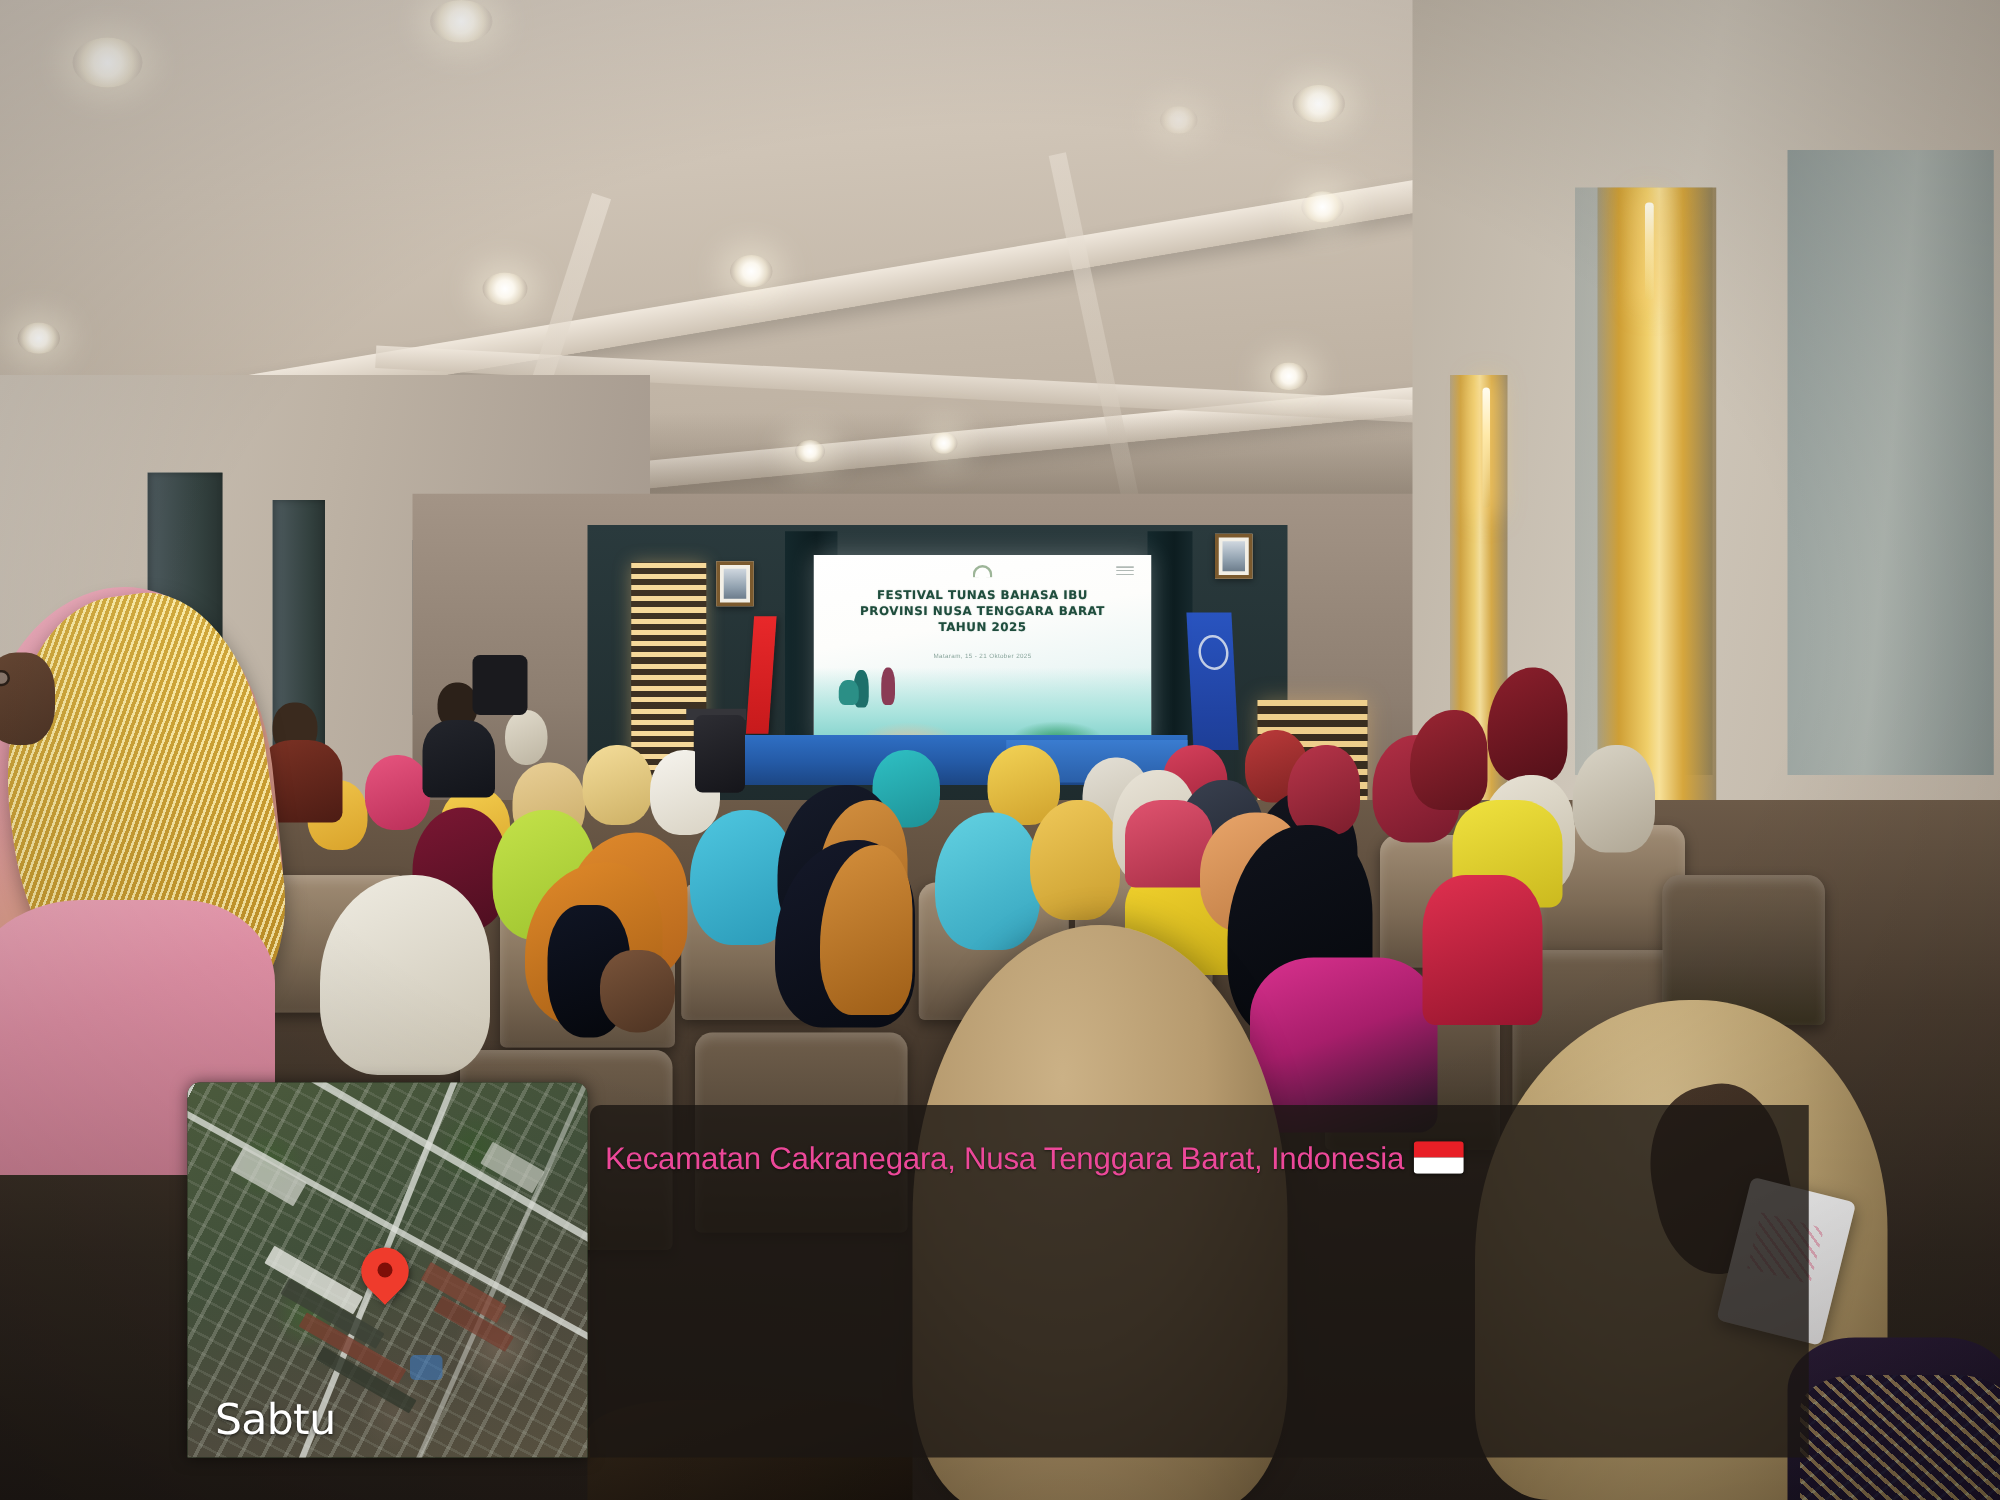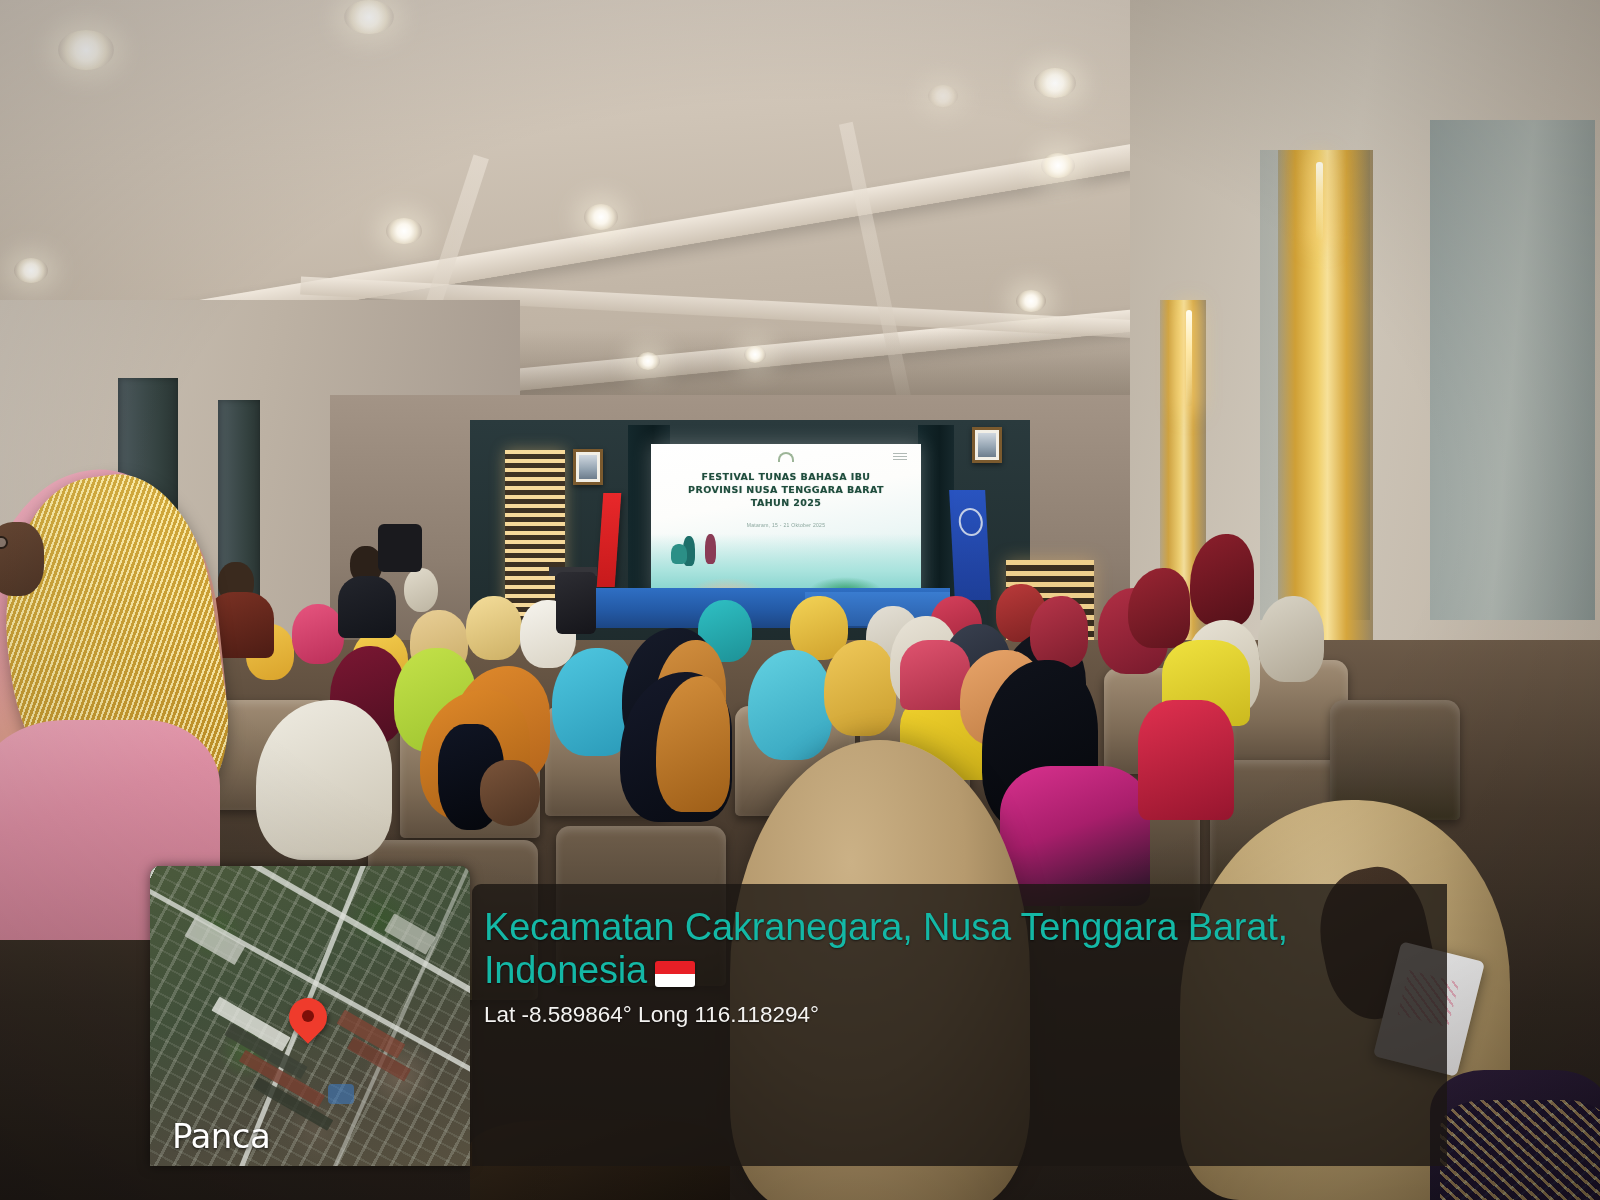--- a/index.html
+++ b/index.html
@@ -178,21 +178,21 @@
   .gps-badge-icon .br.tl{left:4px;top:4px;border-right:none;border-bottom:none;border-radius:3px 0 0 0;}
   .gps-badge-icon .br.tr{right:4px;top:4px;border-left:none;border-bottom:none;border-radius:0 3px 0 0;}
   .gps-badge-icon .br.bl{left:4px;bottom:4px;border-right:none;border-top:none;border-radius:0 0 0 3px;}
   .gps-badge-icon .br.br2{right:4px;bottom:4px;border-left:none;border-top:none;border-radius:0 0 3px 0;}
   .gps-badge-text { color:#fff; font-size:17.5px; font-weight:bold; letter-spacing:.1px;
     font-family:"Liberation Sans", sans-serif; white-space:nowrap; }
 
   .info-panel { position:absolute; left:472px; top:884px; width:975px; height:282px;
     background:rgba(28,23,19,.80); border-radius:9px 0 0 0;
     padding:22px 22px 10px 12px; }
-  .info-title { color:#14b8a6; font-size:38px; line-height:43px; font-weight:400;
+  .info-title { color:#ec4899; font-size:25px; line-height:43px; font-weight:400;
     letter-spacing:-.2px; font-family:"Liberation Sans", sans-serif;
     text-shadow:0 1px 2px rgba(0,0,0,.55); }
   .flag-emoji { display:inline-block; width:40px; height:26px; vertical-align:-4px;
     margin-left:8px; border-radius:3px; overflow:hidden; position:relative;
     box-shadow:0 1px 3px rgba(0,0,0,.5); }
   .flag-emoji .r{position:absolute;left:0;top:0;width:100%;height:50%;background:#e81f26;}
   .flag-emoji .w{position:absolute;left:0;bottom:0;width:100%;height:50%;background:#ffffff;}
   .info-lines { margin-top:8px; color:#f4f3f1; font-size:22.5px; line-height:29.5px;
     font-family:"Liberation Sans", sans-serif; text-shadow:0 1px 2px rgba(0,0,0,.5); }
 
@@ -408,25 +408,24 @@
       <div class="map-bldg" style="left:186px;top:160px;width:70px;height:16px;background:rgba(130,68,52,.75);transform:rotate(30deg);"></div>
       <div class="map-bldg" style="left:196px;top:186px;width:66px;height:14px;background:rgba(118,60,46,.72);transform:rotate(30deg);"></div>
       <div class="map-bldg" style="left:36px;top:64px;width:58px;height:22px;background:rgba(205,208,200,.75);transform:rotate(30deg);"></div>
       <div class="map-bldg" style="left:236px;top:58px;width:48px;height:20px;background:rgba(196,199,190,.7);transform:rotate(30deg);"></div>
       <div class="map-bldg" style="left:178px;top:218px;width:26px;height:20px;background:rgba(60,120,190,.6);border-radius:4px;"></div>
     </div>
     <div class="map-pin">
       <span class="p"></span>
         <span class="h"></span>
     </div>
-    <div class="map-google">Panca</div>
+    <div class="map-google">Sabtu</div>
   </div>
 
   <div class="info-panel">
     <div class="info-title">
       <span>Kecamatan Cakranegara, Nusa Tenggara Barat, Indonesia</span><span class="flag-emoji"><span class="r"></span><span class="w"></span></span>
     </div>
     <div class="info-lines">
-      <div>Lat -8.589864° Long 116.118294°</div>
     </div>
   </div>
 
 </div>
 
 </body></html>

